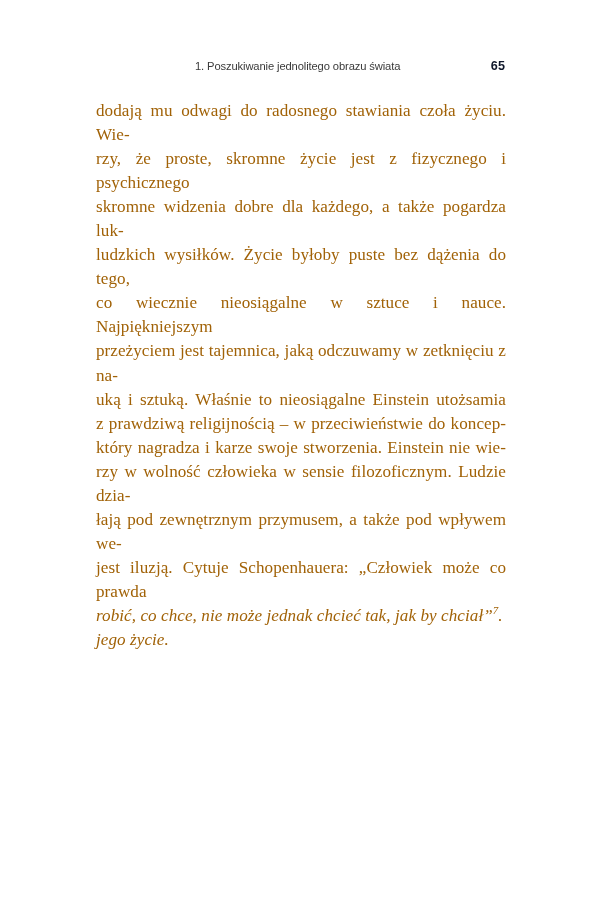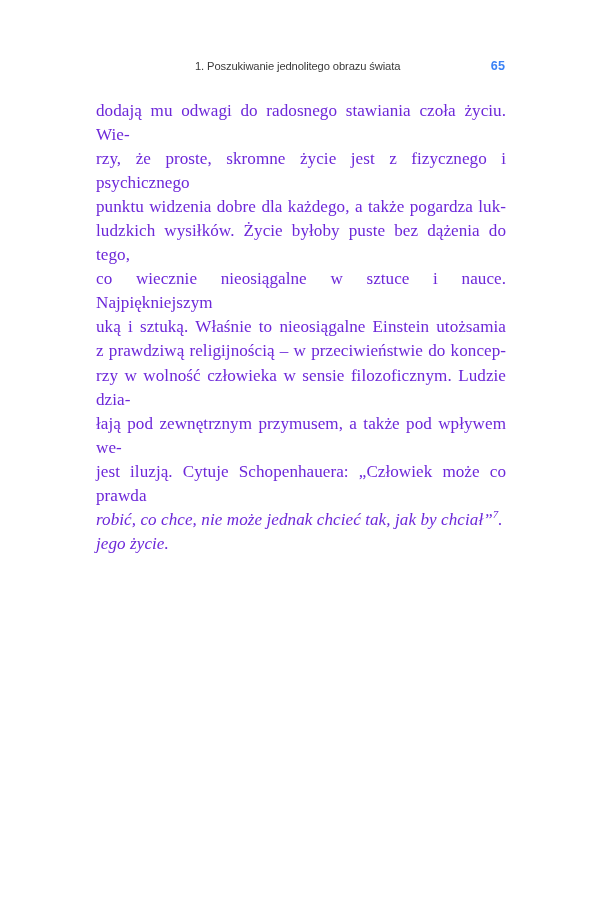--- a/index.html
+++ b/index.html
@@ -38,37 +38,37 @@
   .running-head-title {
     font-size: 11.2px;
     letter-spacing: -0.12px;
     color: #3a3a3a;
     white-space: nowrap;
     margin-left: 99px;
   }
   .running-head-folio {
     font-size: 12.6px;
     font-weight: bold;
-    color: #3b82f6;
+    color: #0f172a;
     letter-spacing: 0.1px;
   }
 
   
   .textblock {
     position: absolute;
     left: 96px;
     top: 99px;
     width: 410px;
   }
 
   .para {
     margin: 0;
     font-size: 17.1px;
     line-height: 24.05px;
-    color: #6d28d9;
+    color: #a16207;
     text-align: justify;
     text-justify: inter-word;
     word-spacing: 0.1px;
     letter-spacing: 0.05px;
     hyphens: none;
   }
 
   
   .line {
     display: block;
@@ -103,25 +103,27 @@
   <div class="running-head">
     <span class="running-head-title">1. Poszukiwanie jednolitego obrazu świata</span>
     <span class="running-head-folio">65</span>
   </div>
 
   <div class="textblock">
 
     <p class="para">
       <span class="line">dodają mu odwagi do radosnego stawiania czoła życiu. Wie-</span>
       <span class="line">rzy, że proste, skromne życie jest z fizycznego i psychicznego</span>
-      <span class="line">punktu widzenia dobre dla każdego, a także pogardza luk-</span>
+      <span class="line">skromne widzenia dobre dla każdego, a także pogardza luk-</span>
       <span class="line">ludzkich wysiłków. Życie byłoby puste bez dążenia do tego,</span>
       <span class="line">co wiecznie nieosiągalne w sztuce i nauce. Najpiękniejszym</span>
+      <span class="line">przeżyciem jest tajemnica, jaką odczuwamy w zetknięciu z na-</span>
       <span class="line">uką i sztuką. Właśnie to nieosiągalne Einstein utożsamia</span>
       <span class="line">z prawdziwą religijnością – w przeciwieństwie do koncep-</span>
+      <span class="line">który nagradza i karze swoje stworzenia. Einstein nie wie-</span>
       <span class="line">rzy w wolność człowieka w sensie filozoficznym. Ludzie dzia-</span>
       <span class="line">łają pod zewnętrznym przymusem, a także pod wpływem we-</span>
       <span class="line">jest iluzją. Cytuje Schopenhauera: „Człowiek może co prawda</span>
       <span class="line last"><span>robić, co chce, nie może jednak chcieć tak, jak by chciał”</span><sup class="fn">7</sup><span>.</span></span>
     </p>
 
     <p class="para">
       <span class="line last">jego życie.</span>
     </p>
 

